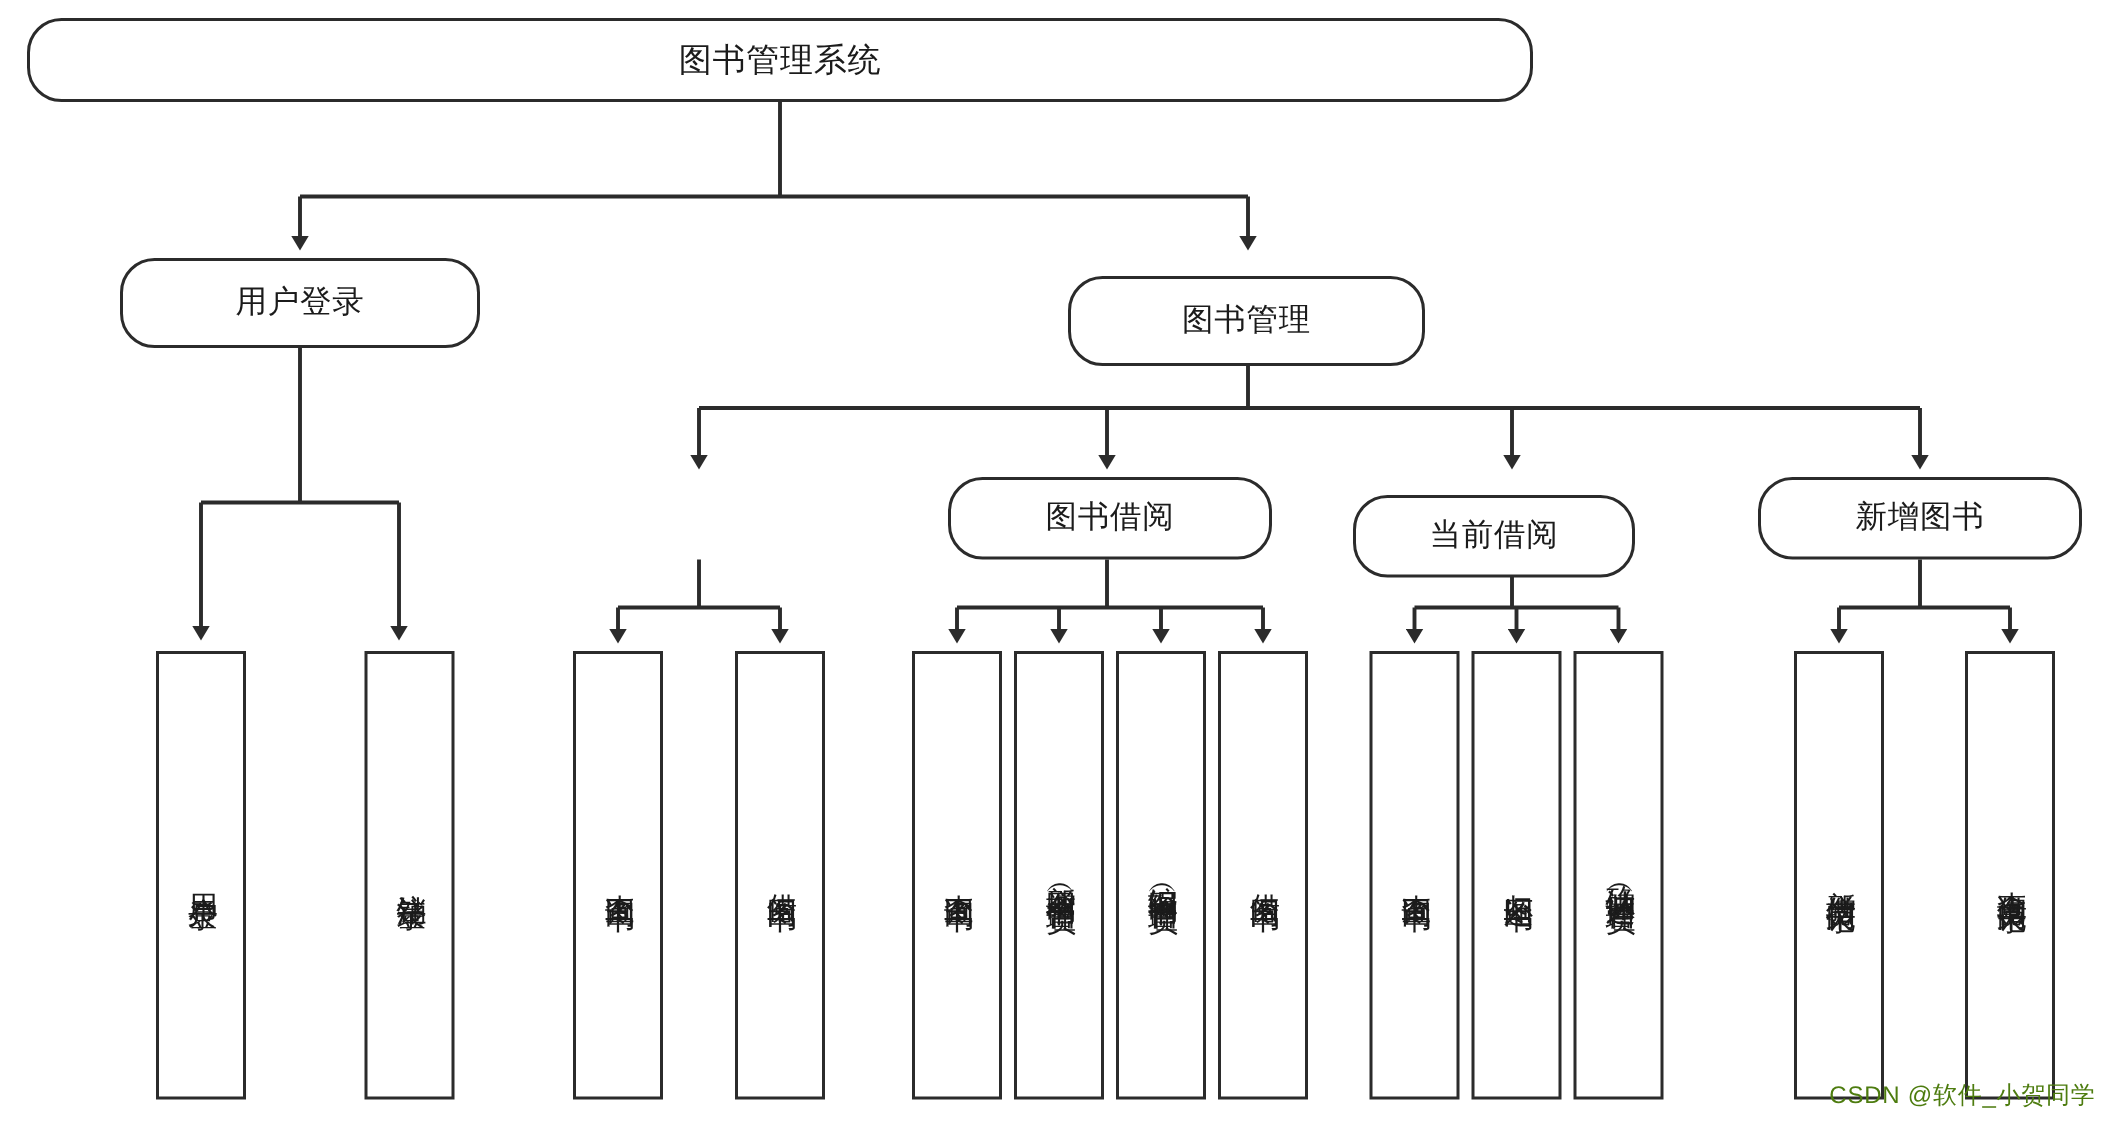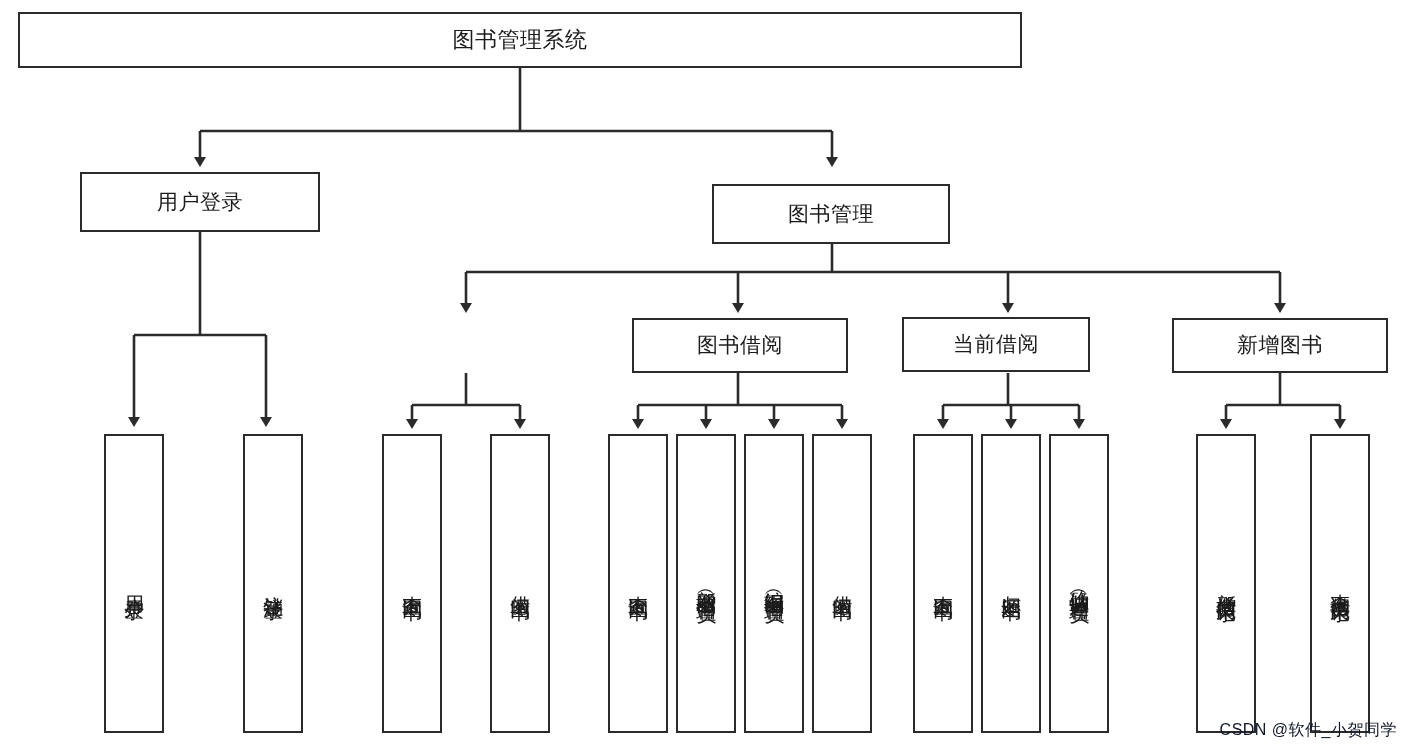--- a/index.html
+++ b/index.html
@@ -32,20 +32,21 @@
     background: #ffffff;
     display: flex;
     align-items: center;
     justify-content: center;
     color: #1b1b1b;
     line-height: 1.18;
   }
   .node.horiz {
     font-size: 21px;
     letter-spacing: 0.5px;
+    border-radius: 23px;
   }
   .node.vert {
     font-size: 20px;
     writing-mode: vertical-rl;
     text-orientation: upright;
     align-items: center;
     justify-content: center;
     padding: 6px 0;
     letter-spacing: 2px;
   }
@@ -54,21 +55,21 @@
     text-orientation: upright;
     display: block;
     text-align: center;
   }
   #root-node { font-size: 22px; }
   .watermark {
     position: absolute;
     right: 8px;
     bottom: 6px;
     font-size: 16px;
-    color: #0f172a;
+    color: #4d7c0f;
     letter-spacing: 0.5px;
     white-space: nowrap;
   }
 </style>
 </head>
 <body>
 
 <div id="canvas">
 
   <svg id="wires" viewBox="0 0 1405 747">
@@ -132,21 +133,21 @@
 
   <div class="node horiz" style="left:712px; top:184px; width:238px; height:60px;">
     <span>图书管理</span>
   </div>
 
 
   <div class="node horiz" style="left:632px; top:318px; width:216px; height:55px;text-align:right;">
     <span>图书借阅</span>
   </div>
 
-  <div class="node horiz" style="left:902px; top:317px; width:188px; height:55px;">
+  <div class="node horiz" style="left:902px; top:330px; width:188px; height:55px;">
     <span>当前借阅</span>
   </div>
 
   <div class="node horiz" style="left:1172px; top:318px; width:216px; height:55px;">
     <span>新增图书</span>
   </div>
 
   <div class="node vert" style="left:104px; top:434px; width:60px; height:299px;">
     <span class="vtext">用户登录</span>
   </div>

